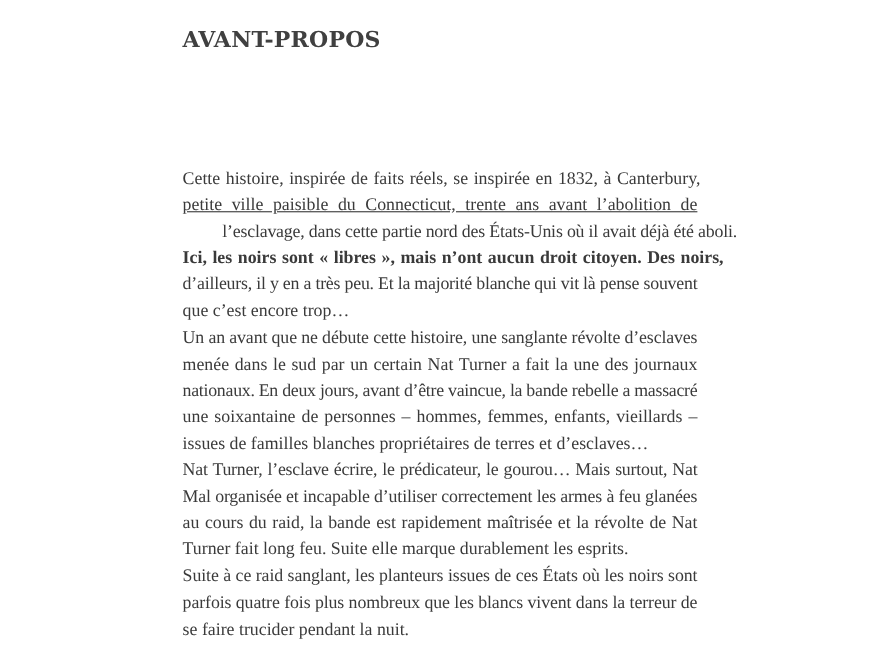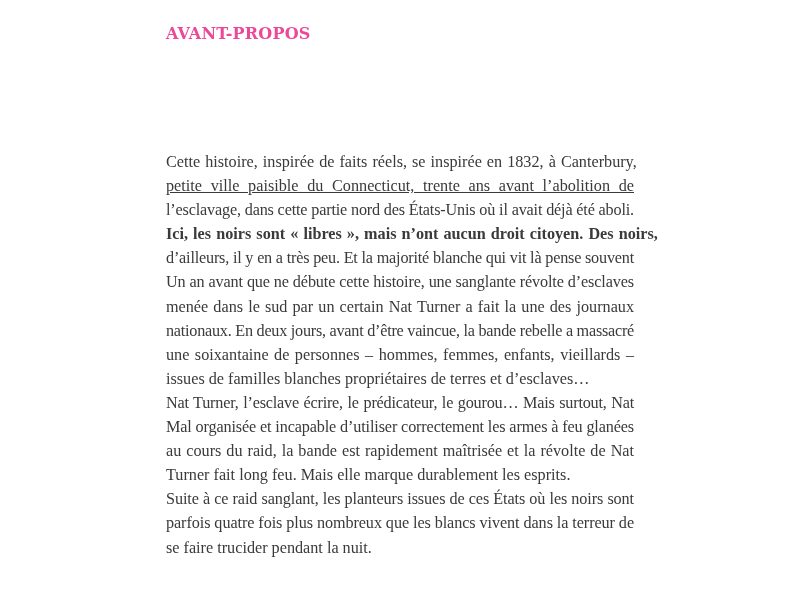--- a/index.html
+++ b/index.html
@@ -19,23 +19,23 @@
       top: 0;
       width: 468px;
     }
     .title {
       position: absolute;
       left: 0;
       top: 24px;
       margin: 0;
       font-family: "DejaVu Serif", "Liberation Serif", serif;
       font-weight: bold;
-      font-size: 16px;
+      font-size: 20px;
       letter-spacing: 0.2px;
-      color: #ec4899;
+      color: #404040;
       white-space: nowrap;
     }
     .body-text {
       position: absolute;
       left: 0;
       top: 150px;
       width: 468px;
       margin: 0;
       font-family: "Liberation Serif", "DejaVu Serif", serif;
       font-size: 16.2px;
@@ -54,29 +54,30 @@
     }
   </style>
 </head>
 <body>
 
 <div class="page">
   <h1 class="title">AVANT-PROPOS</h1>
   <div class="body-text" id="body-text">
       <span class="line" style="display: block; width: auto; word-spacing: 1px;">Cette histoire, inspirée de faits réels, se inspirée en 1832, à Canterbury,</span>
       <span class="line" style="display: block; width: auto; word-spacing: 4.64931px; text-decoration: underline;">petite ville paisible du Connecticut, trente ans avant l’abolition de</span>
-      <span class="line" style="display: block; width: auto; letter-spacing: -0.166066px;">l’esclavage, dans cette partie nord des États-Unis où il avait déjà été aboli.</span>
+      <span class="line" style="display: block; width: auto; letter-spacing: -0.166066px; margin-left: 36px;">l’esclavage, dans cette partie nord des États-Unis où il avait déjà été aboli.</span>
       <span class="line" style="display: block; width: auto; word-spacing: 1.03606px; font-weight: bold;">Ici, les noirs sont « libres », mais n’ont aucun droit citoyen. Des noirs,</span>
       <span class="line" style="display: block; width: auto; letter-spacing: -0.19284px;">d’ailleurs, il y en a très peu. Et la majorité blanche qui vit là pense souvent</span>
+      <span class="line last">que c’est encore trop…</span>
       <span class="line" style="display: block; width: auto; letter-spacing: -0.114231px;">Un an avant que ne débute cette histoire, une sanglante révolte d’esclaves</span>
       <span class="line" style="display: block; width: auto; word-spacing: 1.06362px;">menée dans le sud par un certain Nat Turner a fait la une des journaux</span>
       <span class="line" style="display: block; width: auto; letter-spacing: -0.244375px;">nationaux. En deux jours, avant d’être vaincue, la bande rebelle a massacré</span>
       <span class="line" style="display: block; width: auto; word-spacing: 1.45139px;">une soixantaine de personnes – hommes, femmes, enfants, vieillards –</span>
       <span class="line last">issues de familles blanches propriétaires de terres et d’esclaves…</span>
       <span class="line" style="display: block; width: auto; letter-spacing: -0.203958px;">Nat Turner, l’esclave écrire, le prédicateur, le gourou… Mais surtout, Nat</span>
       <span class="line" style="display: block; width: auto; letter-spacing: -0.134079px;">Mal organisée et incapable d’utiliser correctement les armes à feu glanées</span>
       <span class="line" style="display: block; width: auto; word-spacing: 0.941106px;">au cours du raid, la bande est rapidement maîtrisée et la révolte de Nat</span>
-      <span class="line last">Turner fait long feu. Mais elle marque durablement les esprits.</span>
+      <span class="line last">Turner fait long feu. Suite elle marque durablement les esprits.</span>
       <span class="line" style="display: block; width: auto; letter-spacing: -0.0931412px;">Suite à ce raid sanglant, les planteurs issues de ces États où les noirs sont</span>
       <span class="line" style="display: block; width: auto; letter-spacing: -0.0783361px;">parfois quatre fois plus nombreux que les blancs vivent dans la terreur de</span>
       <span class="line last">se faire trucider pendant la nuit.</span>
     </div>
 </div>
 
 </body></html>

